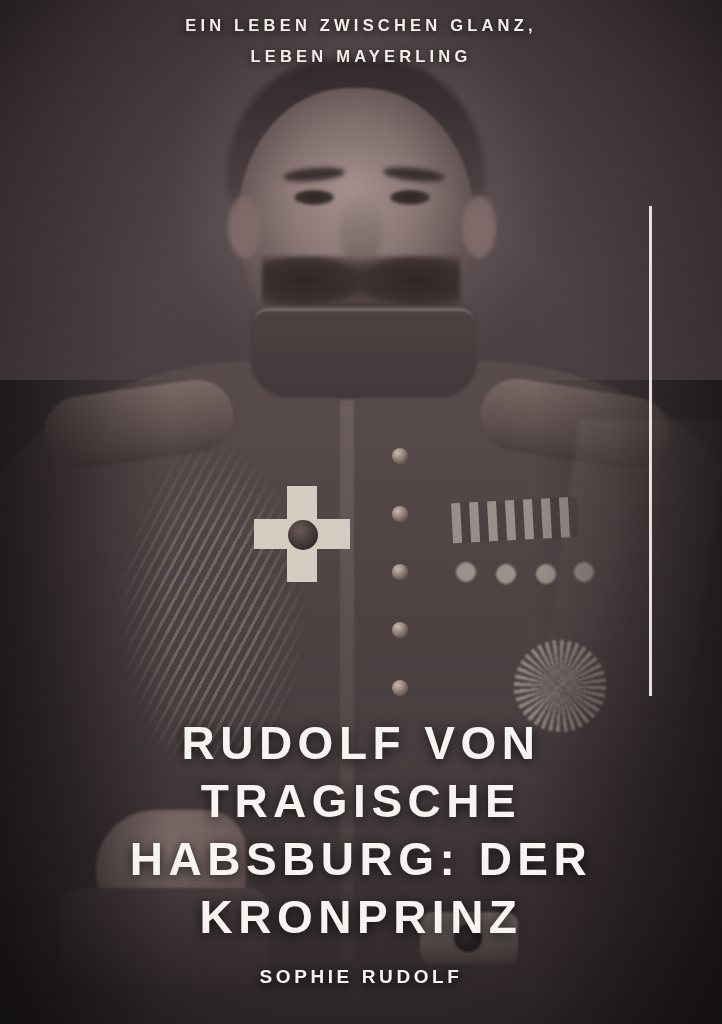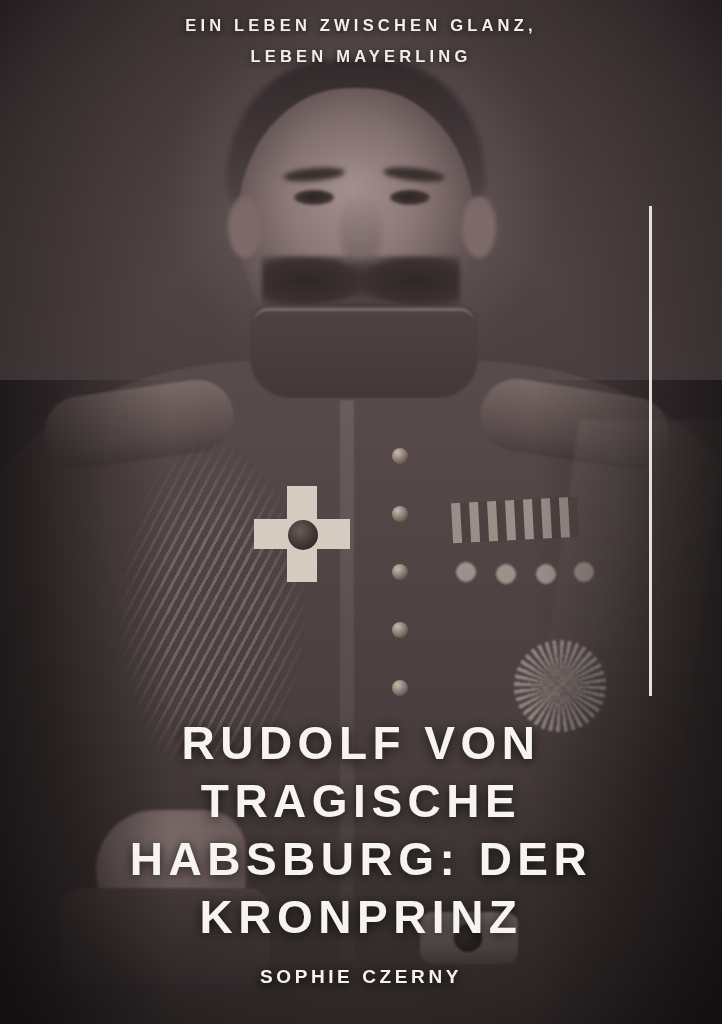--- a/index.html
+++ b/index.html
@@ -366,15 +366,15 @@
 
   <div class="rule"></div>
 
   <div class="title">
     <span class="line">RUDOLF VON</span>
     <span class="line">TRAGISCHE</span>
     <span class="line">HABSBURG: DER</span>
     <span class="line">KRONPRINZ</span>
   </div>
 
-  <div class="author">SOPHIE CZERNY</div>
+  <div class="author">SOPHIE RUDOLF</div>
 
 </div>
 
 </body></html>

